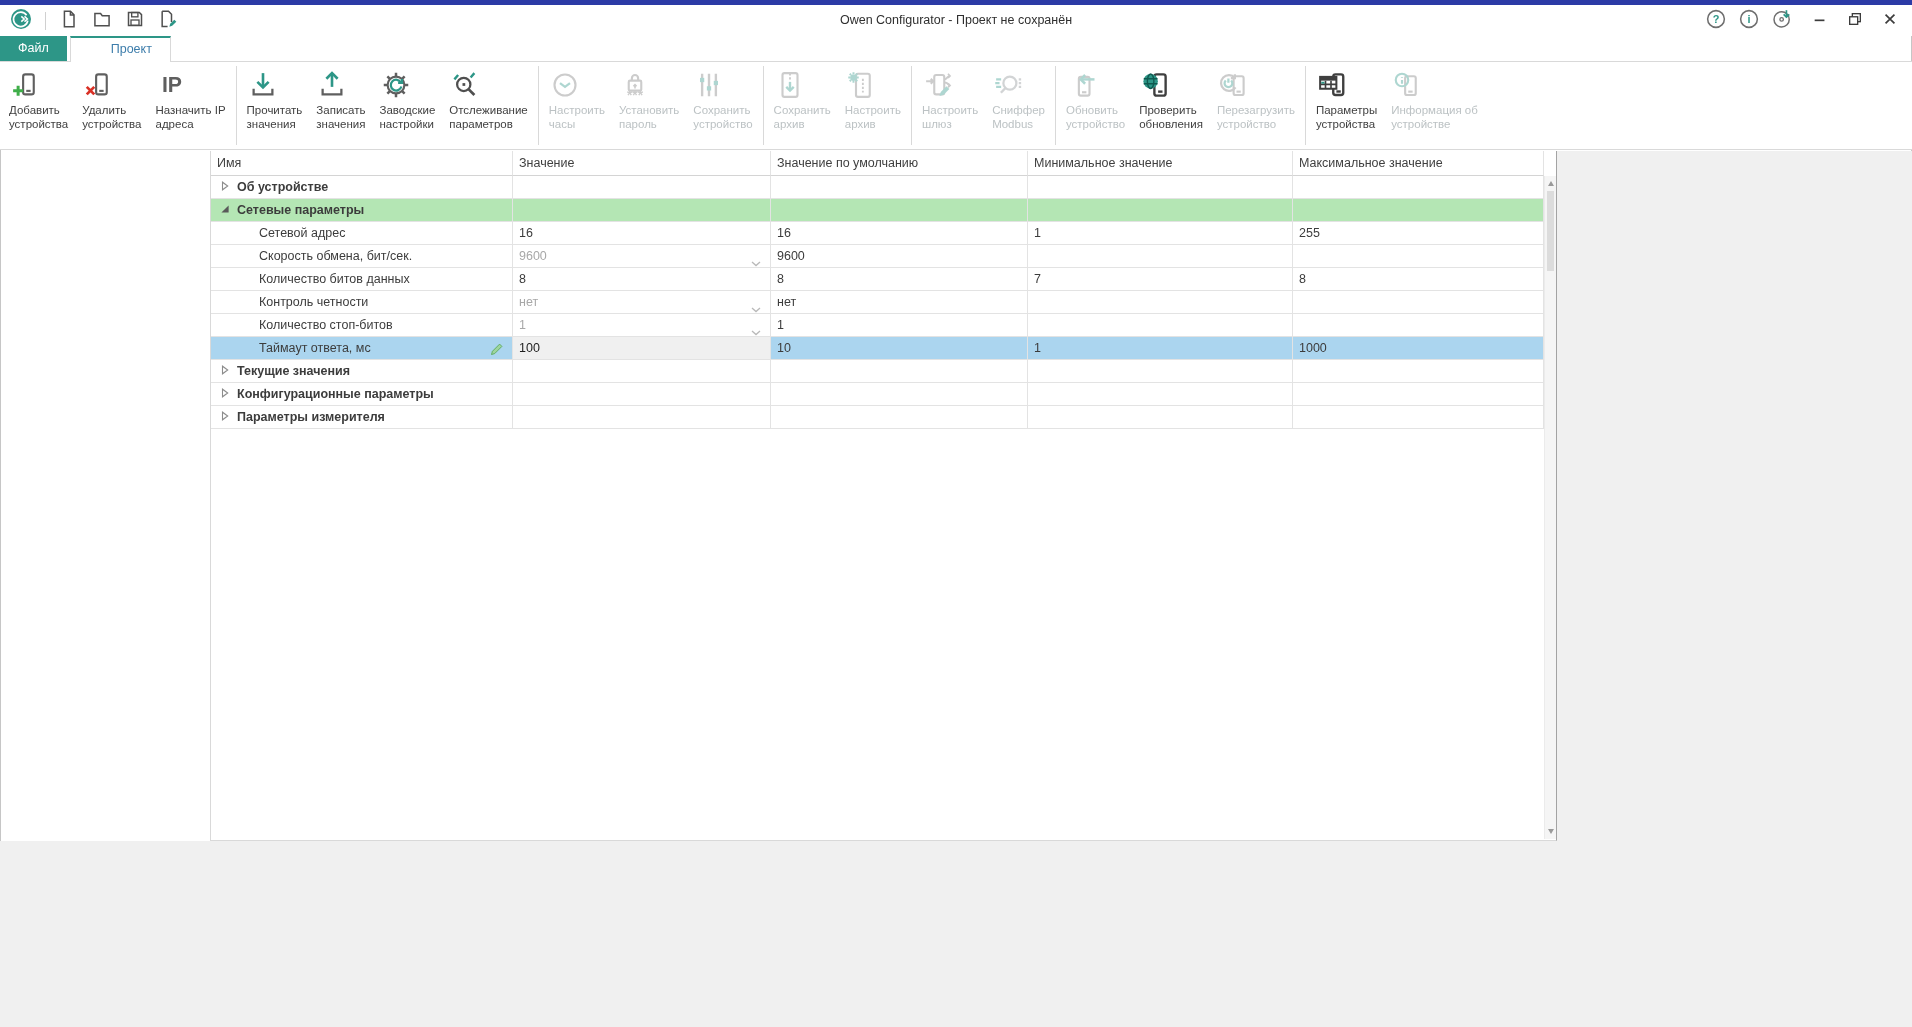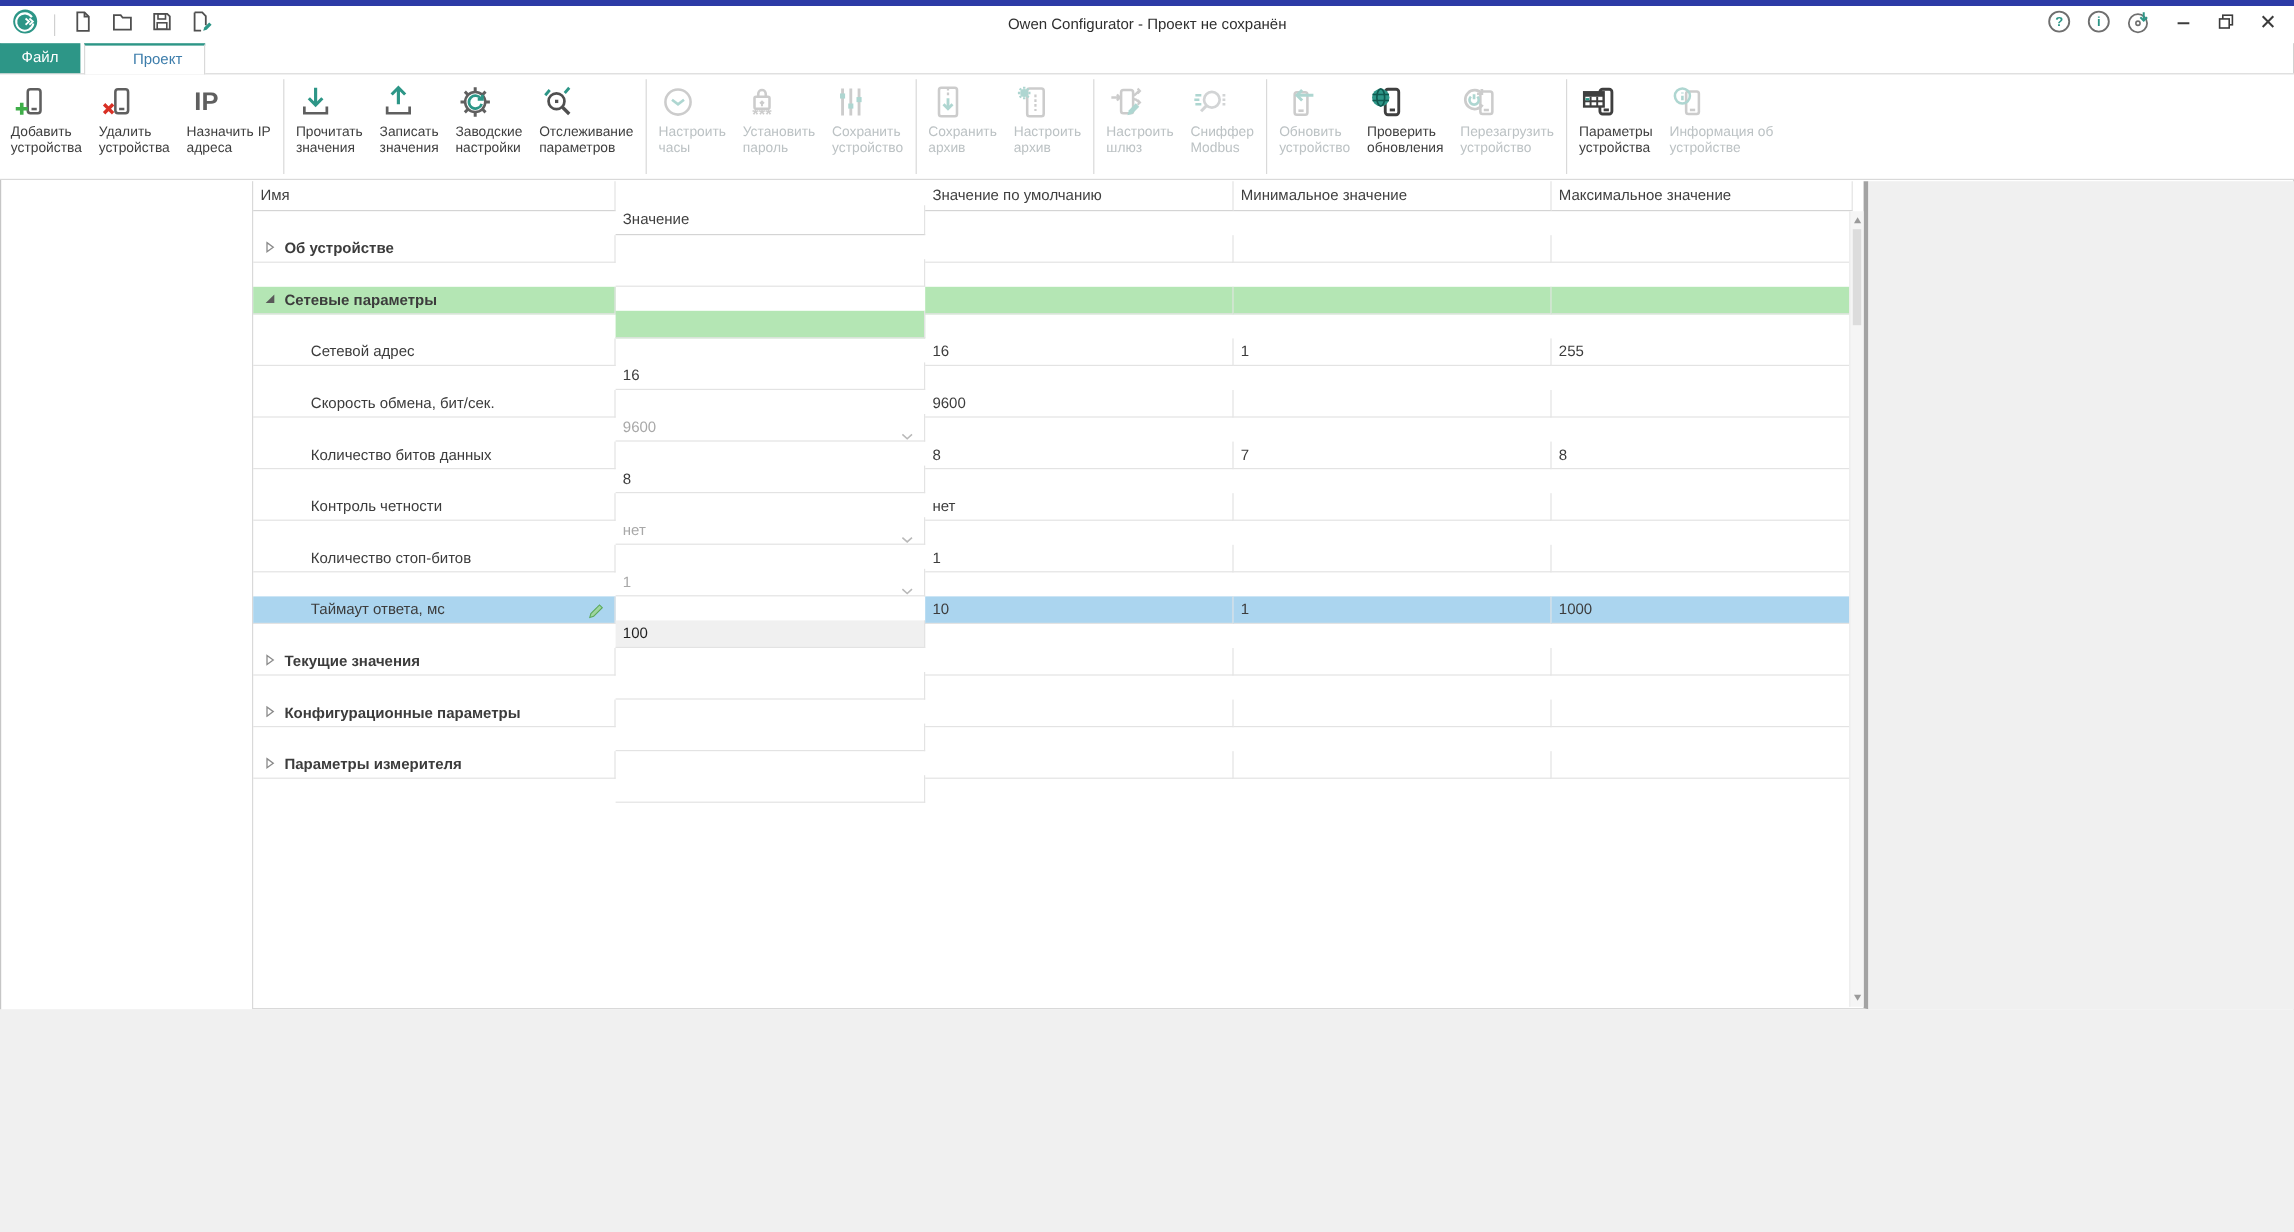--- a/index.html
+++ b/index.html
@@ -36,29 +36,29 @@
   
   .sidebar{position:absolute;top:151px;left:0;width:210px;height:690px;background:#ffffff;}
   .device-card{position:absolute;top:12px;left:4px;width:202px;height:44px;background:#cde7f9;
                display:flex;align-items:center;cursor:default;}
   .device-ic{width:32px;height:32px;margin-left:12px;flex:0 0 auto;}
   .device-txt{margin-left:9px;}
   .device-name{font-size:13.5px;font-weight:700;color:#13293f;line-height:17px;}
   .device-addr{font-size:11.5px;color:#2e2e2e;line-height:14px;}
   
   .main{position:absolute;top:151px;left:210px;width:1347px;height:690px;background:#ffffff;
-        border-left:1px solid #d9d9d9;border-right:4px solid #a3a3a3;border-bottom:1px solid #d9d9d9;
+        border-left:1px solid #d9d9d9;border-right:1px solid #a3a3a3;border-bottom:1px solid #d9d9d9;
         box-sizing:border-box;}
   .grid{position:absolute;top:0;left:0;width:1333px;}
   .trow{display:flex;}
   .tcell{box-sizing:border-box;height:23px;line-height:22px;font-size:12.5px;color:#3c3c3c;
          padding:0 6px;border-right:1px solid #e3e3e3;border-bottom:1px solid #e3e3e3;
          overflow:hidden;white-space:nowrap;position:relative;}
   .thead .tcell{height:25px;line-height:24px;border-bottom:1px solid #d4d4d4;color:#3f3f3f;}
-  .c0{width:302px;} .c1{width:258px;margin-top:20px;} .c2{width:257px;} .c3{width:265px;} .c4{width:251px;}
+  .c0{width:302px;} .c1{width:258px;} .c2{width:257px;} .c3{width:265px;} .c4{width:251px;}
   .trow.green .tcell{background:#b4e6b4;}
   .trow.blue .tcell{background:#abd5ef;}
   .tcell.name-group{padding-left:9px;display:flex;align-items:center;gap:7px;}
   .gname{font-weight:700;}
   .tcell.name-param{padding-left:48px;}
   .ddtext{color:#a8a8a8;}
   .ddch{position:absolute;right:9px;top:7px;}
   .tcell.edit{background:#f0f0f0 !important;color:#1e1e1e;}
   .trow.blue .tcell.edit{background:#f0f0f0 !important;}
   .pencil{position:absolute;right:7px;top:4px;}

